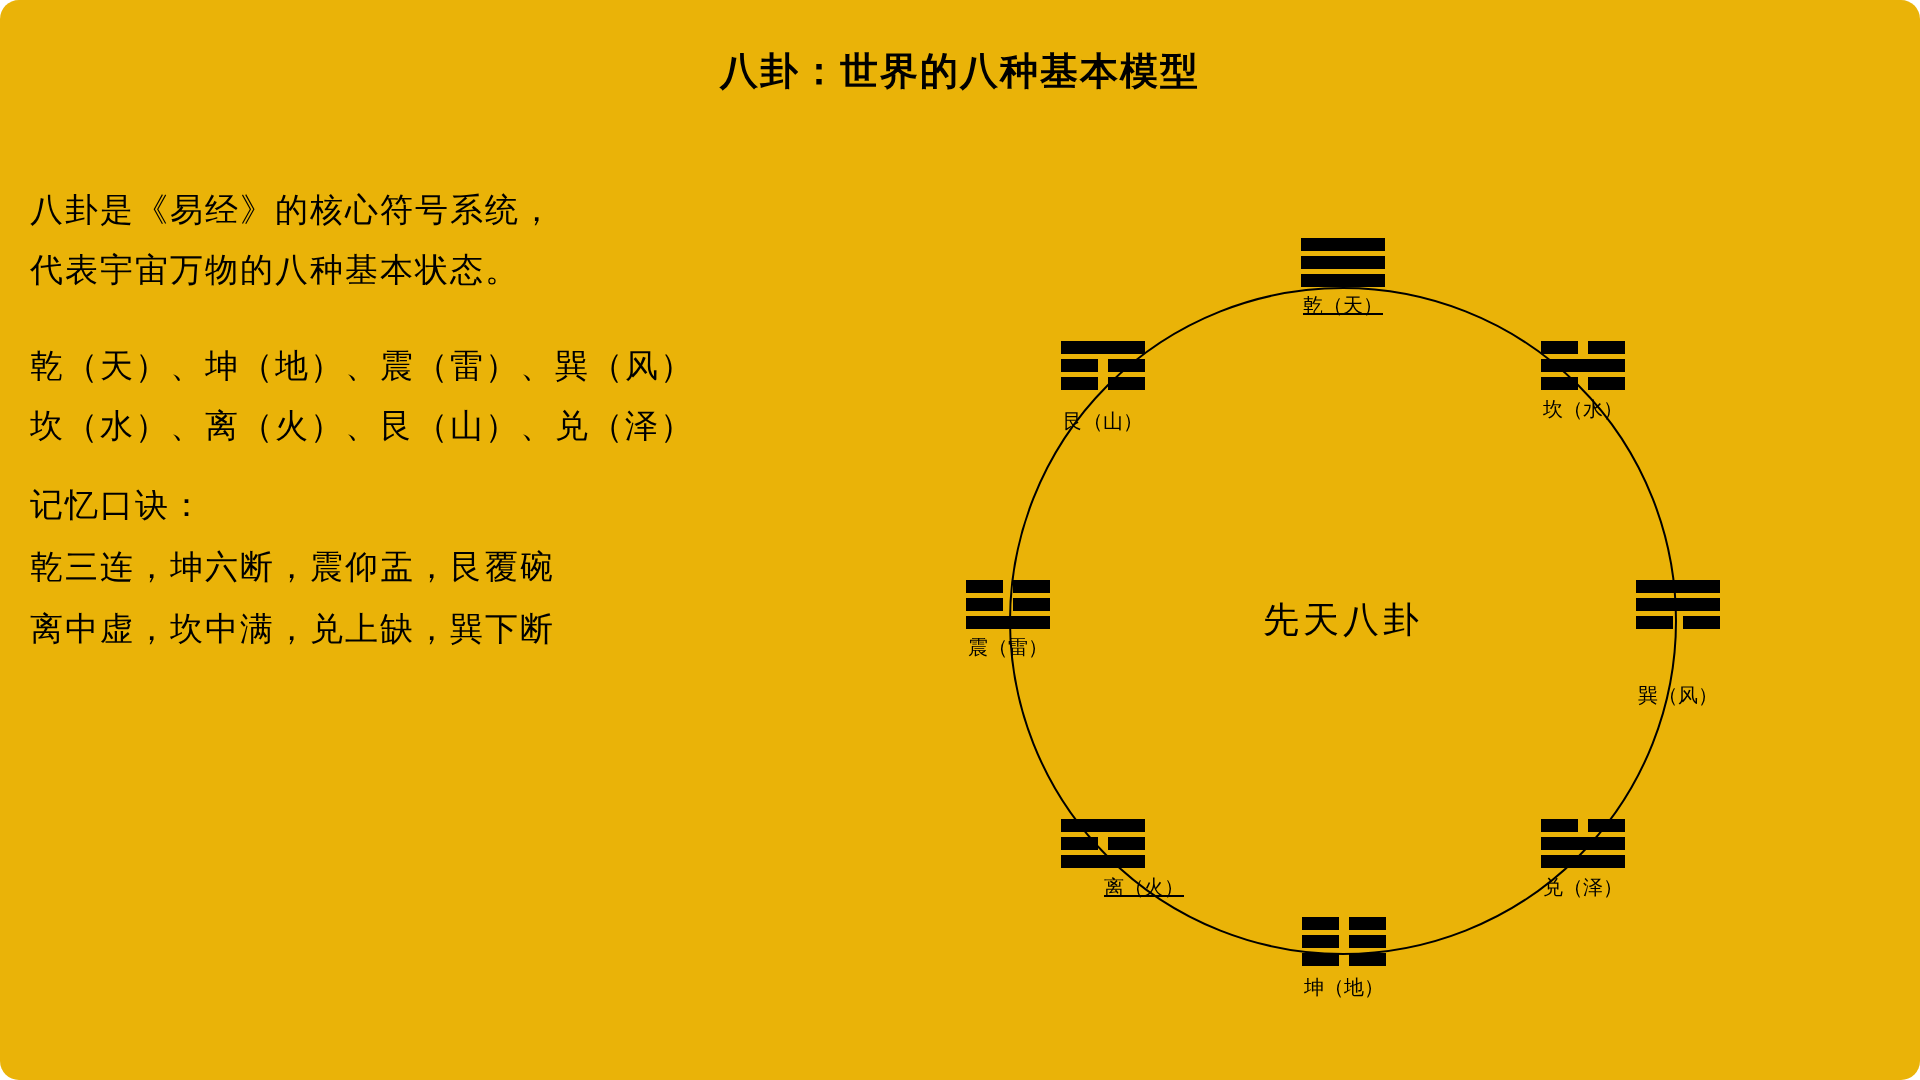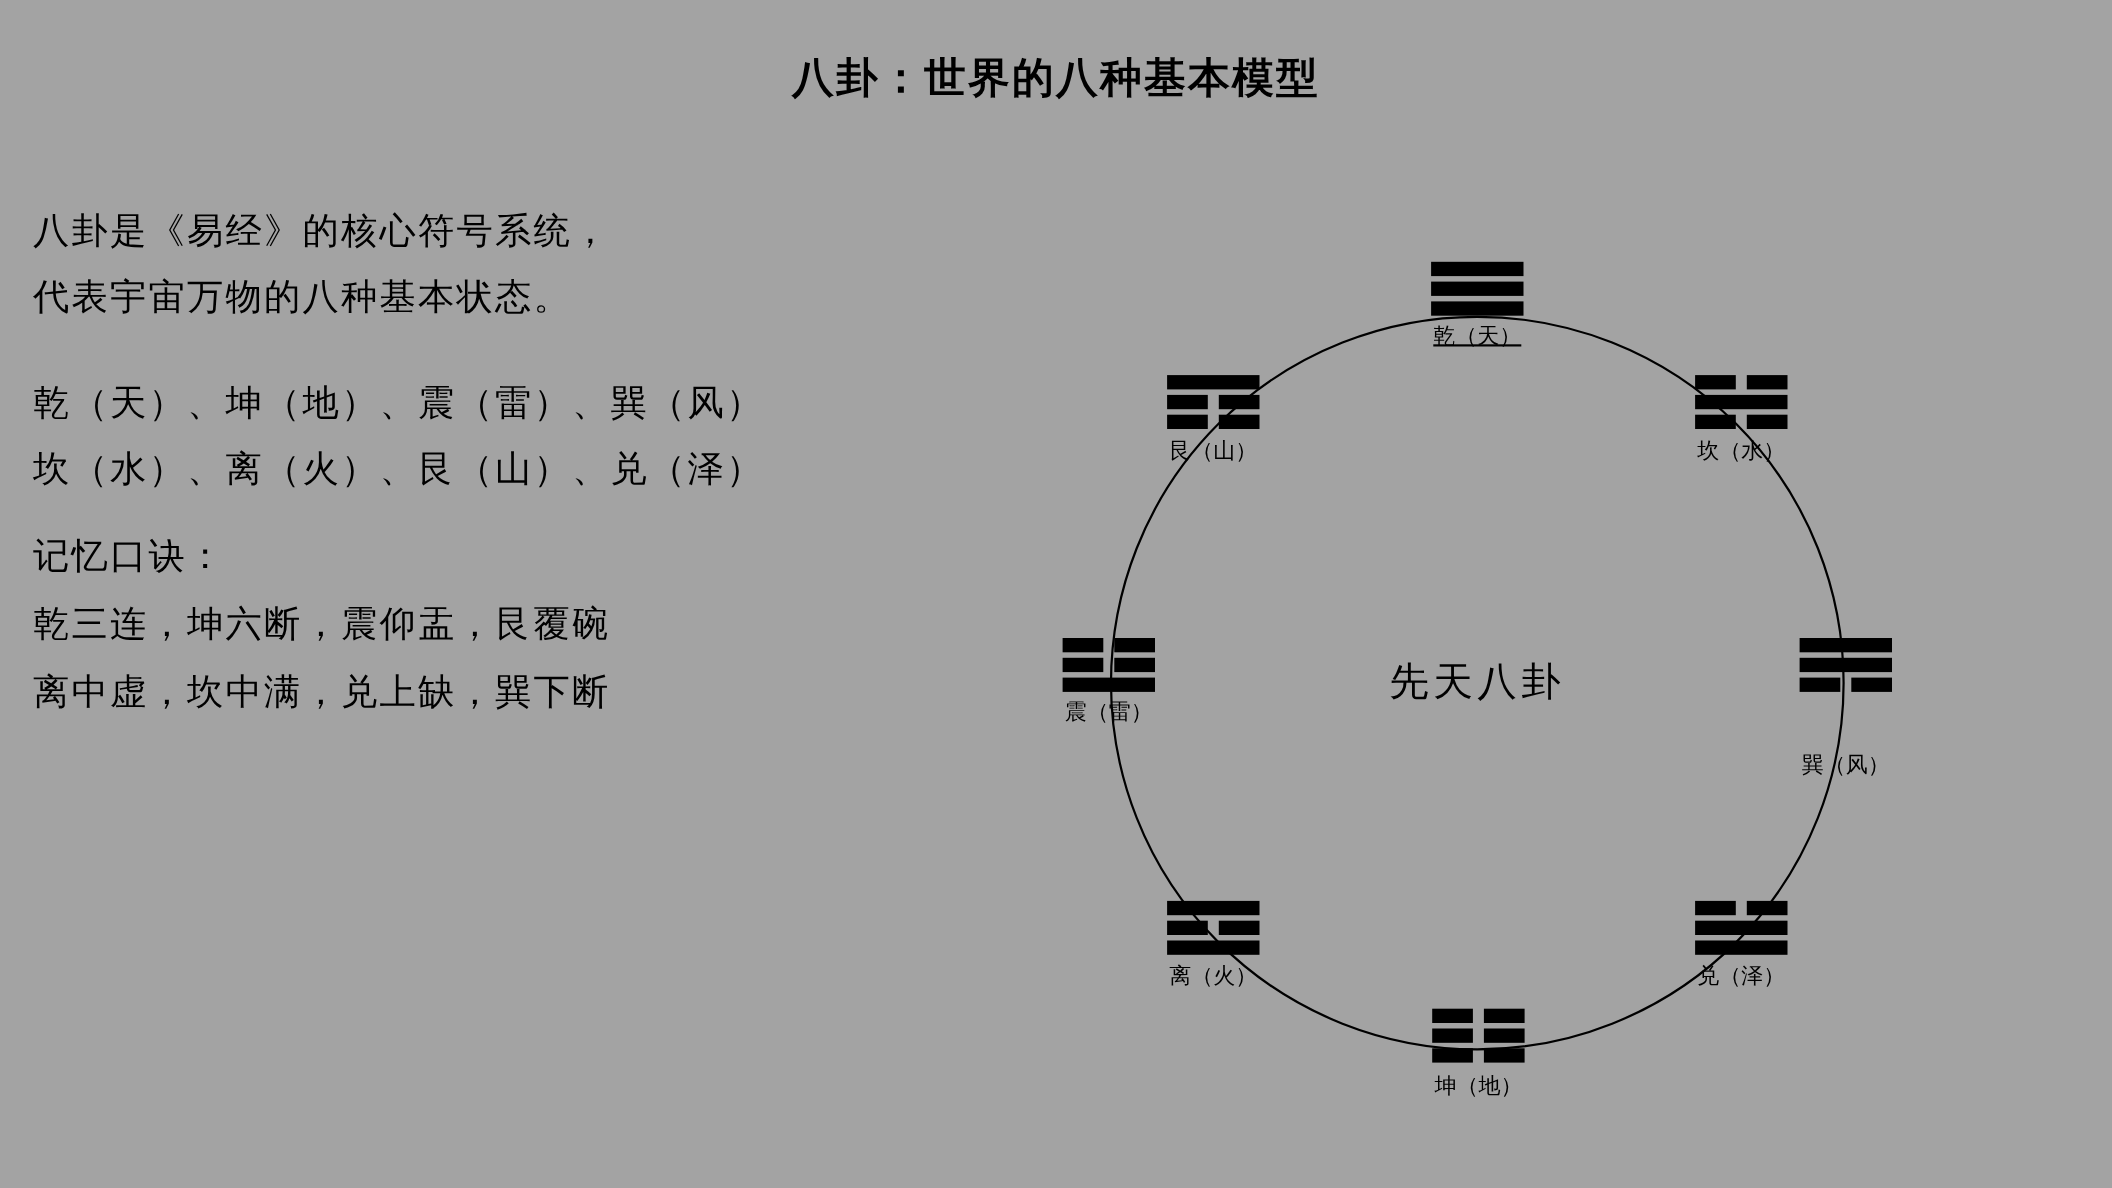--- a/index.html
+++ b/index.html
@@ -3,21 +3,21 @@
 <meta charset="utf-8">
 <style>
   * { margin: 0; padding: 0; box-sizing: border-box; }
   html, body { background: #ffffff; }
   body {
     width: 1920px; height: 1080px;
     position: relative; overflow: hidden;
     font-family: "Liberation Sans", "DejaVu Sans", sans-serif;
     color: #000000;
   }
-  .page { position: absolute; inset: 0; background: #a3a3a3; }
+  .page { position: absolute; inset: 0; background: #eab308; border-radius: 19px; }
 
   
   .title {
     position: absolute; top: 46px; left: 0; width: 1920px;
     text-align: center; font-size: 38px; font-weight: 700;
     letter-spacing: 2px;
   }
 
   
   .left-col {
@@ -61,25 +61,25 @@
   .pos-gen  { left: 1061px; top: 341px; }
   .pos-kan  { left: 1541px; top: 341px; }
   .pos-zhen { left:  966px; top: 580px; }
   .pos-xun  { left: 1636px; top: 580px; }
   .pos-li   { left: 1061px; top: 819px; }
   .pos-dui  { left: 1541px; top: 819px; }
   .pos-kun  { left: 1302px; top: 917px; }
 
   
   .lbl-qian { left: 1263px; top: 292px; text-decoration: underline; }
-  .lbl-gen  { left: 1023px; top: 396px; }
+  .lbl-gen  { left: 1023px; top: 408px; }
   .lbl-kan  { left: 1503px; top: 396px; }
   .lbl-zhen { left:  928px; top: 634px; }
   .lbl-xun  { left: 1598px; top: 634px; margin-top: 48px; }
-  .lbl-li   { left: 1023px; top: 874px; }
+  .lbl-li   { left: 1064px; top: 874px; text-decoration: underline; }
   .lbl-dui  { left: 1503px; top: 874px; }
   .lbl-kun  { left: 1264px; top: 974px; }
 </style>
 </head>
 <body>
 
 <div class="page">
 
   <h1 class="title">八卦：世界的八种基本模型</h1>
 

